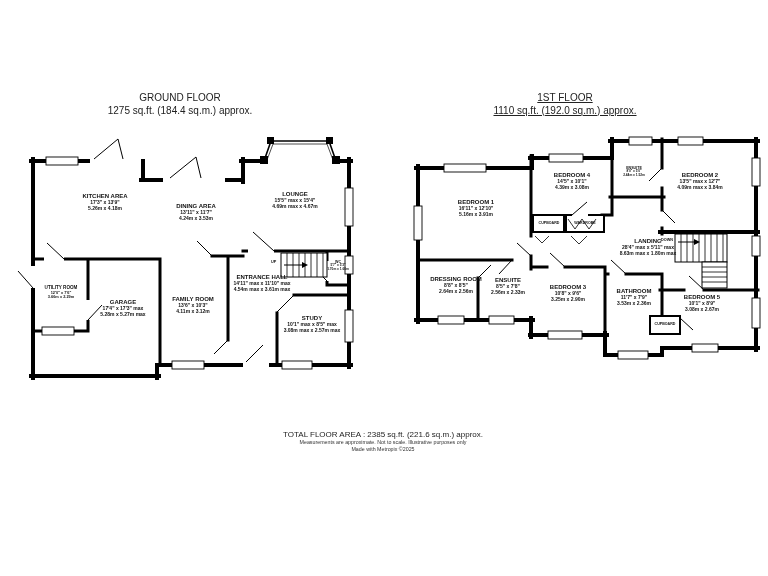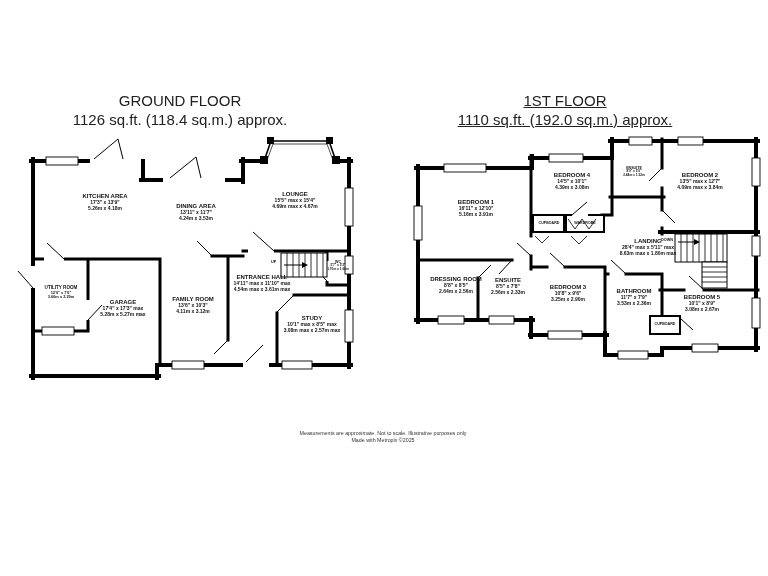--- a/index.html
+++ b/index.html
@@ -2,21 +2,21 @@
 <html><head>
 <meta charset="utf-8">
 <style>
   html,body{margin:0;padding:0;}
   body{
     width:768px;height:576px;background:#ffffff;position:relative;overflow:hidden;
     font-family:"Liberation Sans","DejaVu Sans",sans-serif;color:#111;
   }
   #plan-svg{position:absolute;left:0;top:0;}
   .floor-title{position:absolute;transform:translateX(-50%);text-align:center;
-    font-size:15px;line-height:1.25;color:#222;white-space:nowrap;}
+    font-size:10px;line-height:1.25;color:#222;white-space:nowrap;}
   .room-label{position:absolute;transform:translateX(-50%);text-align:center;white-space:nowrap;}
   .room-label .rname{font-size:6px;font-weight:bold;line-height:1.2;}
   .room-label .rdim{font-size:5px;font-weight:bold;line-height:1.18;}
   .room-label.small .rname{font-size:4.6px;}
   .room-label.small .rdim{font-size:3.9px;}
   .room-label.tiny .rname{font-size:3.6px;}
   .room-label.tiny .rdim{font-size:3.2px;}
   .stair-label{position:absolute;font-size:3.8px;font-weight:bold;white-space:nowrap;}
   .footer{position:absolute;left:383px;transform:translateX(-50%);text-align:center;white-space:nowrap;}
   .footer .total{font-size:8px;color:#222;}
@@ -152,21 +152,21 @@
     <path d="M681,234 V262 M687,234 V262 M693,234 V262 M699,234 V262 M705,234 V262 M711,234 V262 M717,234 V262 M723,234 V262" stroke="#000" stroke-width="0.8" fill="none"></path>
     <rect x="702" y="262" width="25" height="26" fill="#fff" stroke="#000" stroke-width="1"></rect>
     <path d="M702,267 H727 M702,272 H727 M702,277 H727 M702,282 H727" stroke="#000" stroke-width="0.8" fill="none"></path>
     <path d="M678,242 L694,242" stroke="#000" stroke-width="1" fill="none"></path>
     <polygon points="694,239 700,242 694,245" fill="#000"></polygon>
   </g>
 </svg>
 
 <div class="floor-title" style="left:180px;top:92px;">
   <div>GROUND FLOOR</div>
-  <div>1126 sq.ft. (118.4 sq.m.) approx.</div>
+  <div>1275 sq.ft. (184.4 sq.m.) approx.</div>
 </div>
 <div class="floor-title" style="left:565px;top:92px;text-decoration:underline;">
   <div>1ST FLOOR</div>
   <div>1110 sq.ft. (192.0 sq.m.) approx.</div>
 </div>
 
 <div class="room-label" style="left:105px;top:193px;">
   <div class="rname">KITCHEN AREA</div>
   <div class="rdim">17'3" x 13'9"</div>
   <div class="rdim">5.26m x 4.18m</div>
@@ -268,15 +268,16 @@
   <div class="rname">BEDROOM 5</div>
   <div class="rdim">10'1" x 8'9"</div>
   <div class="rdim">3.08m x 2.67m</div>
 </div>
 <div class="room-label tiny" style="left:665px;top:322px;">
   <div class="rname">CUPBOARD</div>
 </div>
 <div class="stair-label" style="left:661px;top:238px;">DOWN</div>
 
 <div class="footer" style="top:430px;">
+  <div class="total">TOTAL FLOOR AREA : 2385 sq.ft. (221.6 sq.m.) approx.</div>
   <div class="fine">Measurements are approximate.  Not to scale.  Illustrative purposes only</div>
   <div class="fine">Made with Metropix ©2025</div>
 </div>
 
 </body></html>

